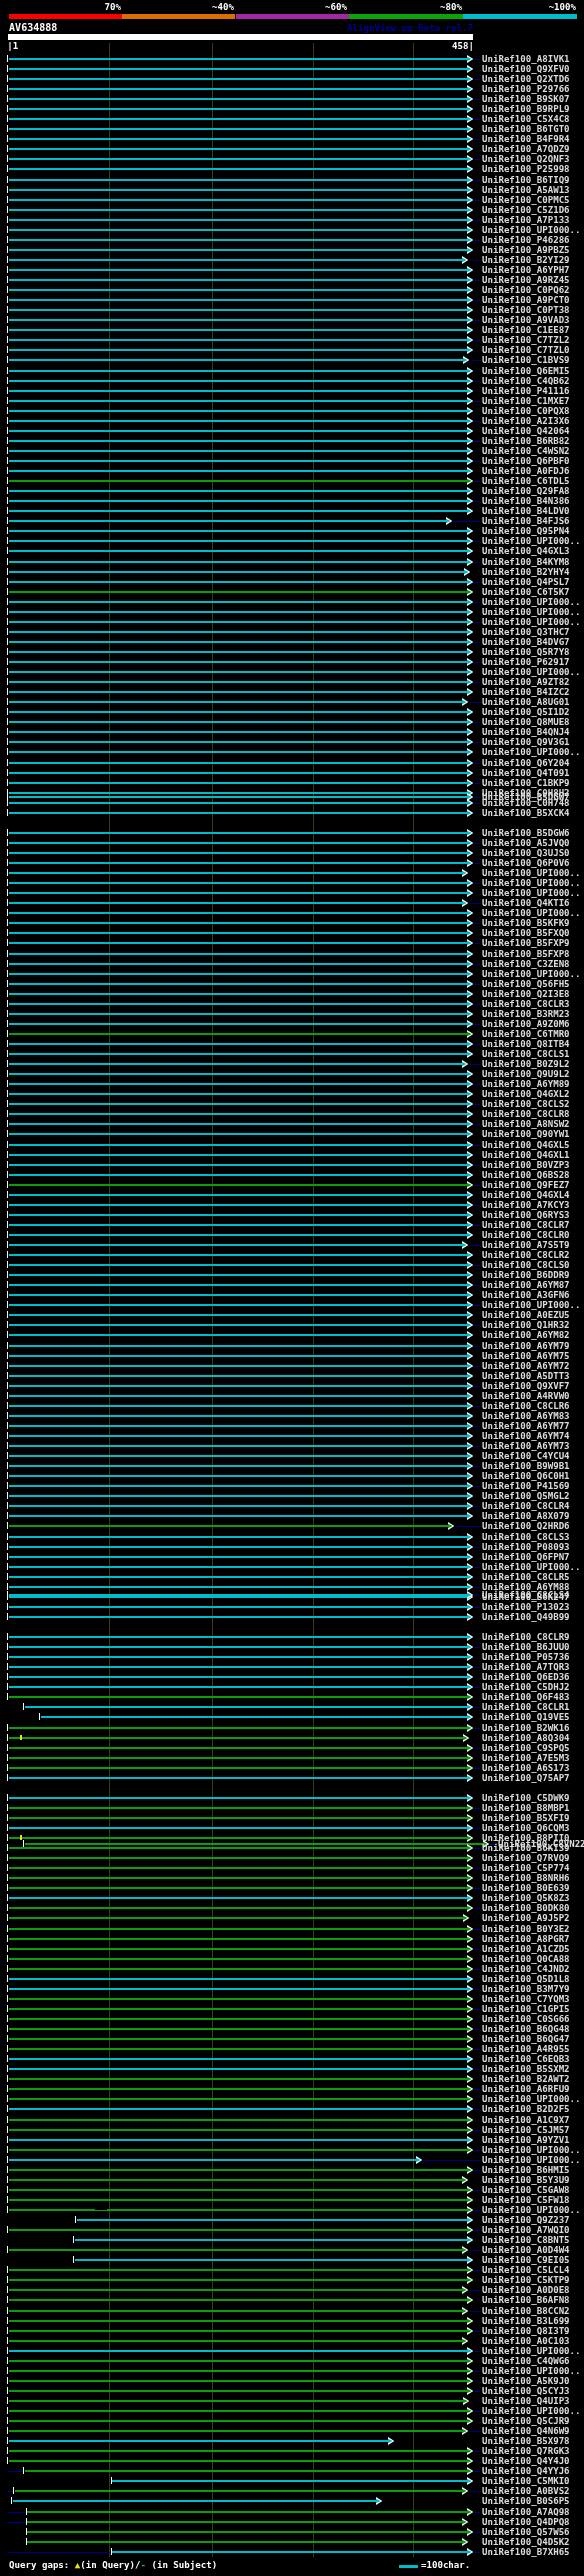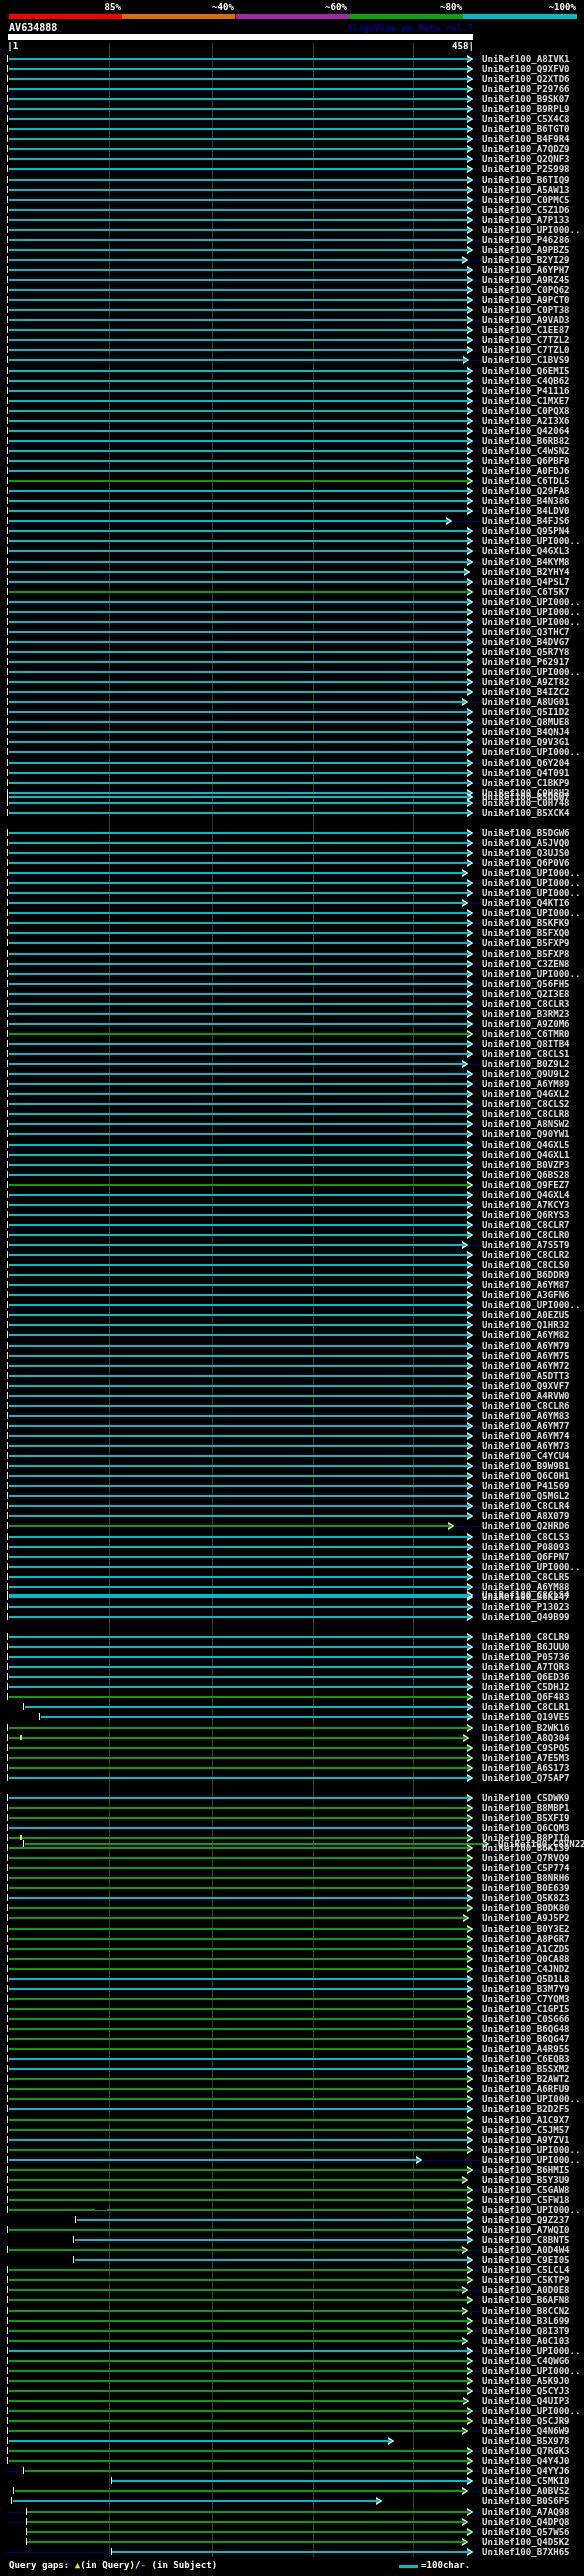--- a/index.html
+++ b/index.html
@@ -24,21 +24,21 @@
   .marker{top:1.8px;width:1.8px;height:5.5px;}
   #legend{left:9.1px;top:2560px;color:#fff;font-size:9.1px;line-height:11px;white-space:pre;}
   #legend-scale-line{left:399px;top:2565px;width:19px;height:2.7px;}
   #legend-scale-text{left:421px;top:2560px;color:#fff;font-size:9.1px;line-height:11px;}
 </style>
 </head>
 <body>
 
 <div id="screen">
   <div id="scale-labels">
-      <div class="abs pct" style="left: 57px; top: 1.8px;">85%</div>
+      <div class="abs pct" style="left: 57px; top: 1.8px;">70%</div>
       <div class="abs pct" style="left: 170px; top: 1.8px;">~40%</div>
       <div class="abs pct" style="left: 283px; top: 1.8px;">~60%</div>
       <div class="abs pct" style="left: 398px; top: 1.8px;">~80%</div>
       <div class="abs pct" style="left: 512px; top: 1.8px;">~100%</div>
     </div>
   <div id="scale-bar">
       <div class="abs" style="left: 9.1px; top: 13.7px; width: 113px; height: 5.5px; background: rgb(250, 0, 0);"></div>
       <div class="abs" style="left: 122px; top: 13.7px; width: 113px; height: 5.5px; background: rgb(220, 110, 0);"></div>
       <div class="abs" style="left: 236px; top: 13.7px; width: 113px; height: 5.5px; background: rgb(164, 40, 164);"></div>
       <div class="abs" style="left: 349px; top: 13.7px; width: 114px; height: 5.5px; background: rgb(10, 164, 10);"></div>

